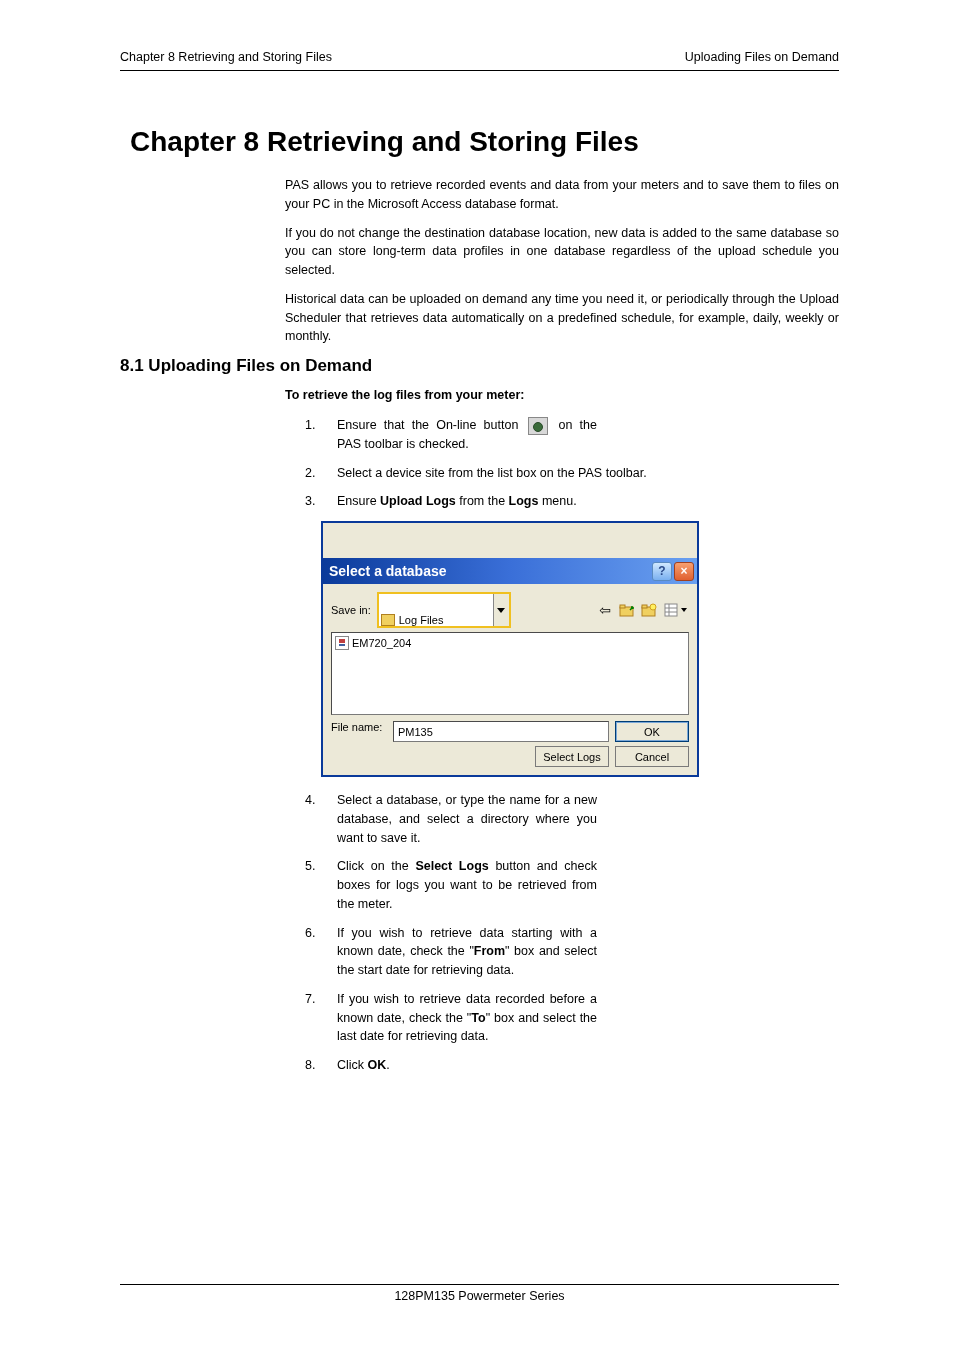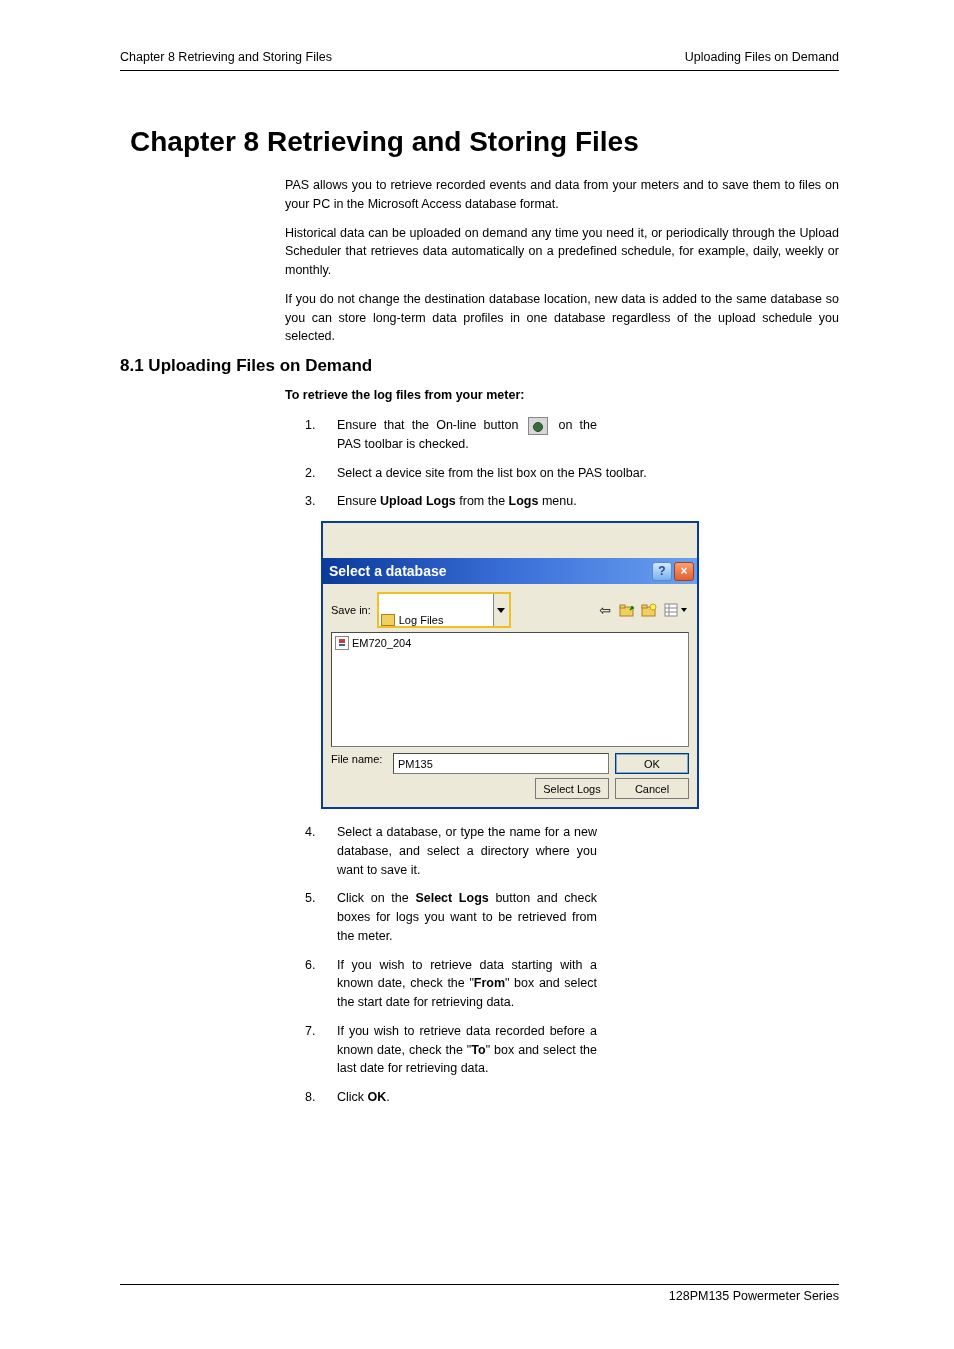--- a/index.html
+++ b/index.html
@@ -199,21 +199,21 @@
     }
     .tb-ico.menu::after {
       content: "";
       border-left: 3px solid transparent;
       border-right: 3px solid transparent;
       border-top: 4px solid #000;
       margin-left: 3px;
     }
     .file-list {
       width: 100%;
-      height: 115px;
+      height: 83px;
       background: #fff;
       border: 1px solid #7a7a7a;
       border-top-color: #4a4a4a;
       border-left-color: #4a4a4a;
       padding: 3px;
       font-size: 11px;
     }
     .file-item {
       display: flex;
       align-items: center;
@@ -285,42 +285,42 @@
       gap: 6px;
       margin-top: 4px;
     }
     .footer {
       position: absolute;
       left: 120px;
       right: 115px;
       bottom: 46px;
       border-top: 1px solid #000;
       display: flex;
-      justify-content: flex-end;
+      justify-content: center;
       font-size: 12.5px;
       padding-top: 4px;
     }
     .bold { font-weight: bold; }
   </style>
 </head>
 <body>
 
 <div class="page">
 
   <div class="header">
     <span>Chapter 8   Retrieving and Storing Files</span>
     <span>Uploading Files on Demand</span>
   </div>
 
   <h1 class="chapter-title">Chapter 8   Retrieving and Storing Files</h1>
 
   <div class="intro-block">
     <p>PAS allows you to retrieve recorded events and data from your meters and to save them to files on your PC in the Microsoft Access database format.</p>
+    <p>If you do not change the destination database location, new data is added to the same database so you can store long-term data profiles in one database regardless of the upload schedule you selected.</p>
     <p>Historical data can be uploaded on demand any time you need it, or periodically through the Upload Scheduler that retrieves data automatically on a predefined schedule, for example, daily, weekly or monthly.</p>
-    <p>If you do not change the destination database location, new data is added to the same database so you can store long-term data profiles in one database regardless of the upload schedule you selected.</p>
   </div>
 
   <h2 class="section-title">8.1  Uploading Files on Demand</h2>
 
   <div class="sub-block">
     <div class="sub-heading">To retrieve the log files from your meter:</div>
 
     <ol class="steps">
       <li>
         <span class="num">1.</span>

